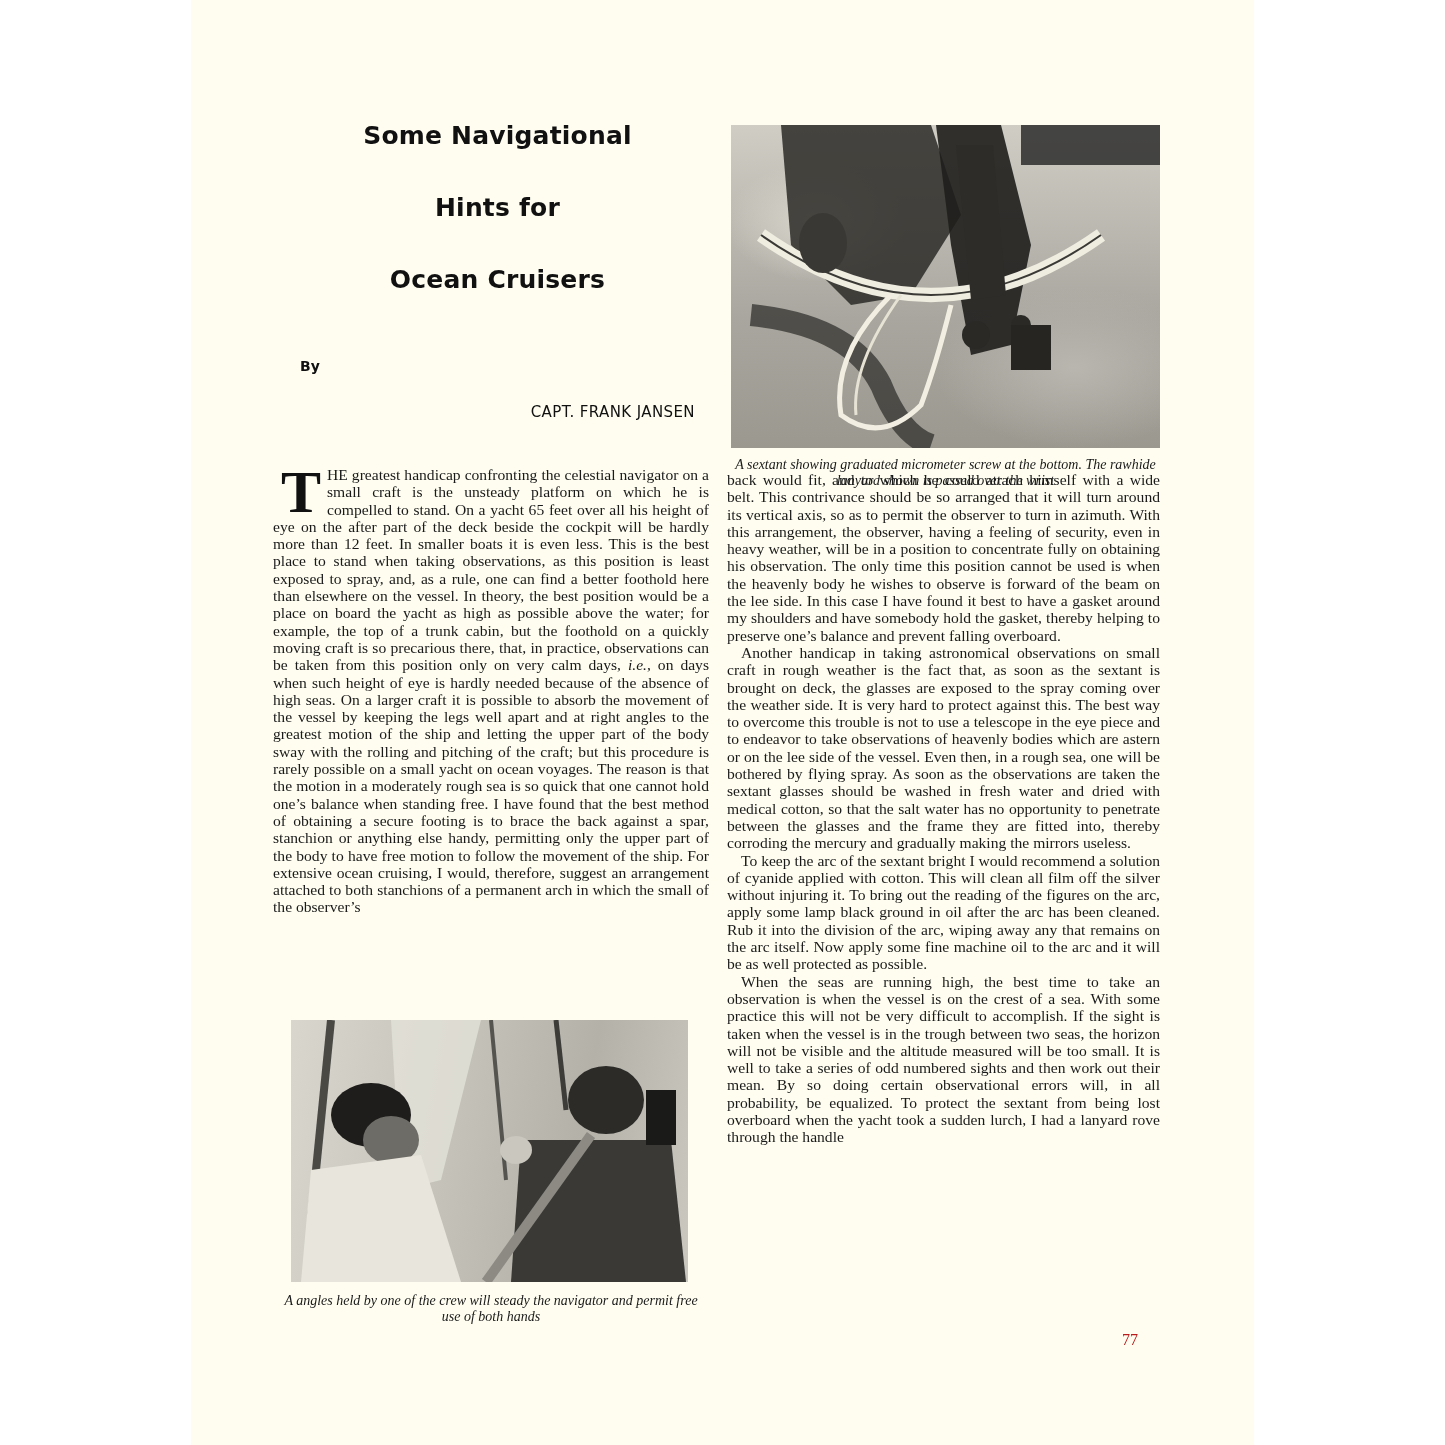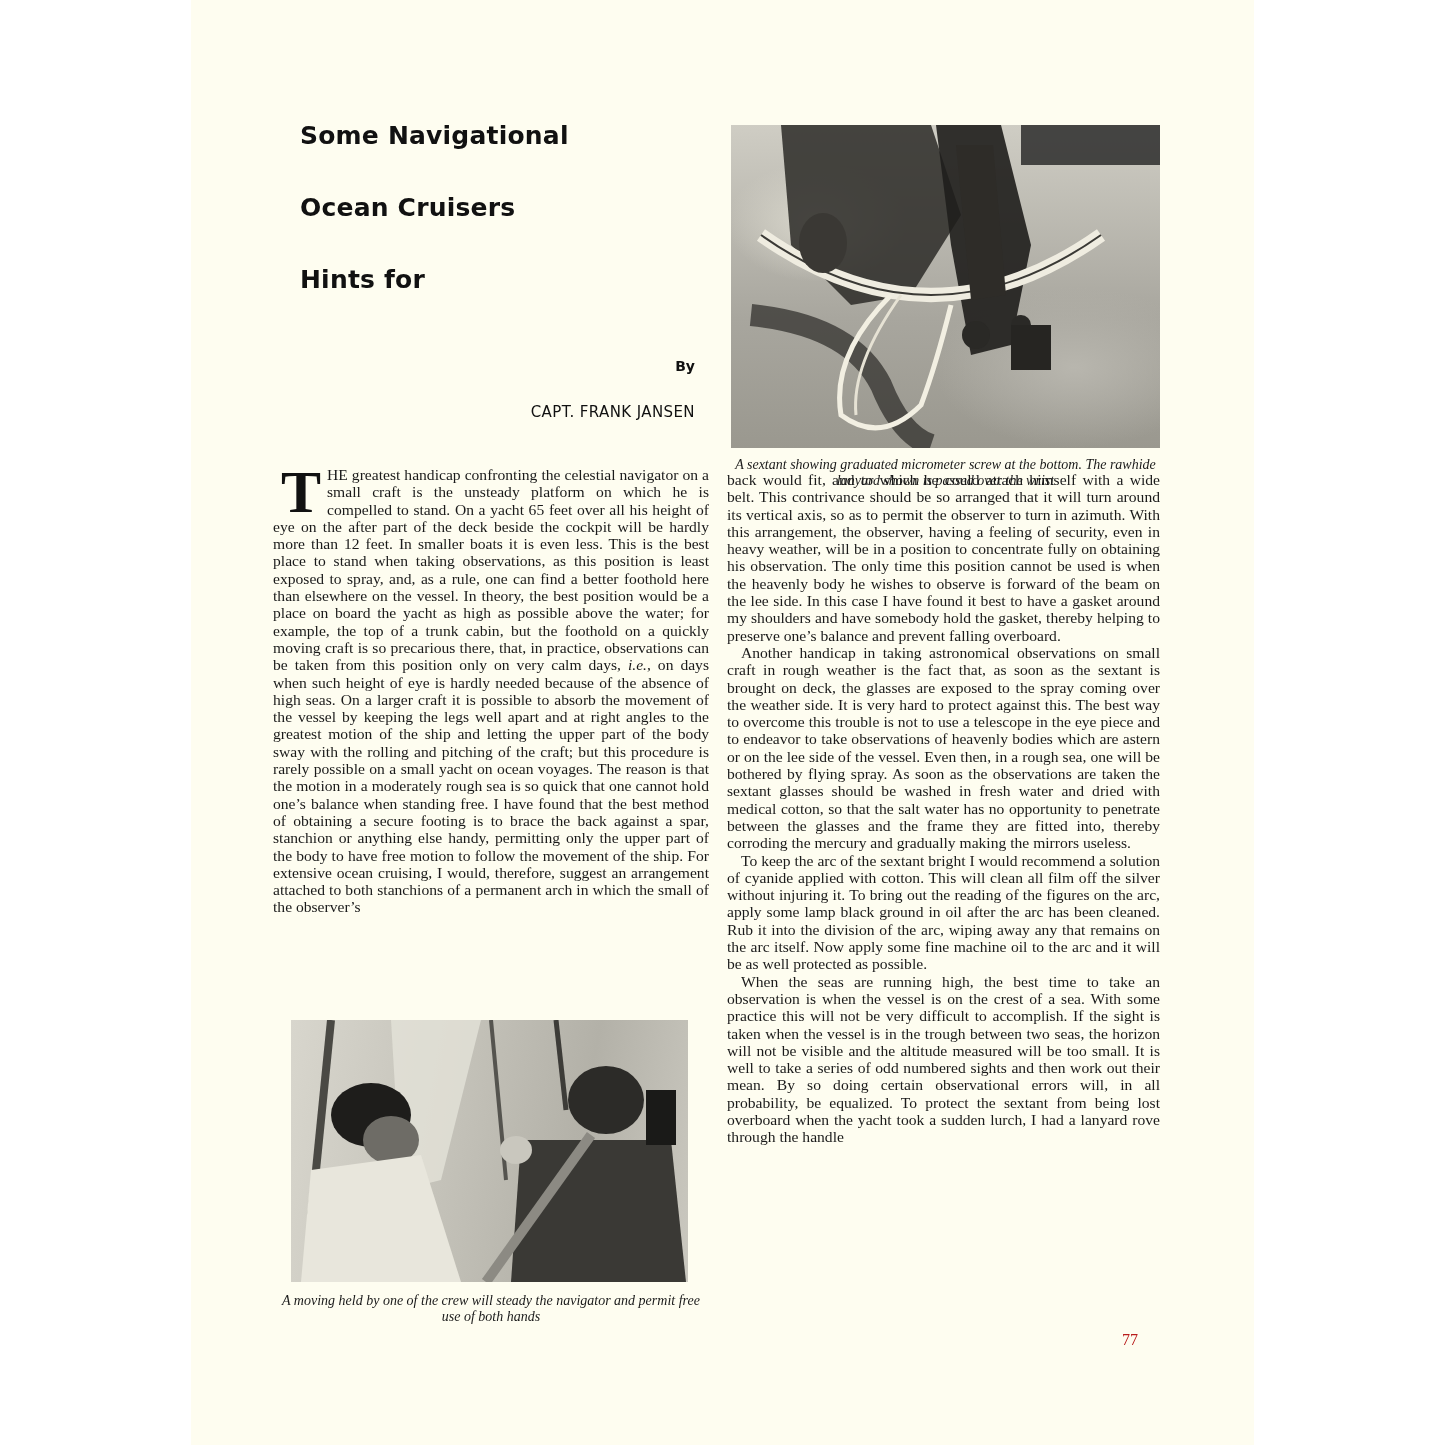--- a/index.html
+++ b/index.html
@@ -19,37 +19,38 @@
       top: 0;
       width: 1063px;
       height: 1445px;
       background: #fefdf0;
     }
     .title-block {
       position: absolute;
       left: 300px;
       top: 118px;
       width: 395px;
+      text-align: center;
       font-family: "DejaVu Sans", sans-serif;
       color: #111111;
     }
     .title-line {
       font-size: 25px;
       font-weight: 600;
       height: 36px;
       line-height: 36px;
       margin-bottom: 36px;
       letter-spacing: 0.2px;
     }
     .byline {
       position: absolute;
       left: 300px;
       top: 358px;
       width: 395px;
-      text-align: right;
+      text-align: left;
       font-family: "DejaVu Sans", sans-serif;
       font-size: 14px;
       font-weight: 600;
       color: #111;
     }
     .author {
       position: absolute;
       left: 300px;
       top: 403px;
       width: 395px;
@@ -156,22 +157,22 @@
     }
     em { font-style: italic; }
   </style>
 </head>
 <body>
 
 <div class="page"></div>
 
 <div class="title-block">
   <div class="title-line">Some Navigational</div>
+  <div class="title-line">Hints for</div>
   <div class="title-line">Ocean Cruisers</div>
-  <div class="title-line">Hints for</div>
 </div>
 
 <div class="byline">By</div>
 <div class="author">CAPT. FRANK JANSEN</div>
 
 <div class="photo photo-sextant">
   <svg viewBox="0 0 429 323" preserveAspectRatio="none">
 
     <polygon points="50,0 200,0 230,90 180,170 120,180 60,120" fill="#2b2a27" opacity="0.85"></polygon>
     <polygon points="205,0 270,0 300,120 280,220 240,230 220,120" fill="#1f1e1c" opacity="0.9"></polygon>
@@ -216,21 +217,21 @@
     <ellipse cx="315" cy="80" rx="38" ry="34" fill="#2c2b28"></ellipse>
     <polygon points="230,120 380,120 395,262 220,262" fill="#3a3935"></polygon>
 
     <line x1="300" y1="115" x2="195" y2="262" stroke="#8c8a83" stroke-width="10"></line>
 
     <rect x="355" y="70" width="30" height="55" fill="#1a1a18"></rect>
 
     <ellipse cx="225" cy="130" rx="16" ry="14" fill="#c9c7be"></ellipse>
   </svg>
 </div>
-<div class="caption caption-crew">A moving held by one of the crew will steady the navigator and permit free use of both hands</div>
+<div class="caption caption-crew">A angles held by one of the crew will steady the navigator and permit free use of both hands</div>
 
 <div class="col col-right">
   <p class="noindent">back would fit, and to which he could attach himself with a wide belt. This contrivance should be so arranged that it will turn around its vertical axis, so as to permit the observer to turn in azimuth. With this arrangement, the observer, having a feeling of security, even in heavy weather, will be in a position to concentrate fully on obtaining his observation. The only time this position cannot be used is when the heavenly body he wishes to observe is forward of the beam on the lee side. In this case I have found it best to have a gasket around my shoulders and have somebody hold the gasket, thereby helping to preserve one’s balance and prevent falling overboard.</p>
   <p>Another handicap in taking astronomical observa­tions on small craft in rough weather is the fact that, as soon as the sextant is brought on deck, the glasses are exposed to the spray coming over the weather side. It is very hard to protect against this. The best way to overcome this trouble is not to use a telescope in the eye piece and to endeavor to take observations of heavenly bodies which are astern or on the lee side of the vessel. Even then, in a rough sea, one will be bothered by flying spray. As soon as the observations are taken the sex­tant glasses should be washed in fresh water and dried with medical cotton, so that the salt water has no op­portunity to penetrate between the glasses and the frame they are fitted into, thereby corroding the mer­cury and gradually making the mirrors useless.</p>
   <p>To keep the arc of the sextant bright I would recom­mend a solution of cyanide applied with cotton. This will clean all film off the silver without injuring it. To bring out the reading of the figures on the arc, apply some lamp black ground in oil after the arc has been cleaned. Rub it into the division of the arc, wiping away any that remains on the arc itself. Now apply some fine machine oil to the arc and it will be as well protected as possible.</p>
   <p>When the seas are running high, the best time to take an observation is when the vessel is on the crest of a sea. With some practice this will not be very difficult to accomplish. If the sight is taken when the vessel is in the trough between two seas, the horizon will not be visible and the altitude measured will be too small. It is well to take a series of odd numbered sights and then work out their mean. By so doing certain observational errors will, in all probability, be equalized. To protect the sextant from being lost overboard when the yacht took a sudden lurch, I had a lanyard rove through the handle</p>
 </div>
 
 <div class="page-number">77</div>
 

